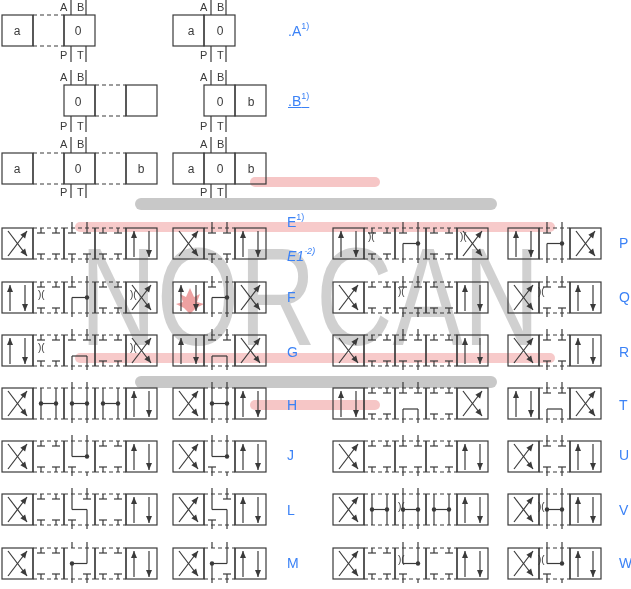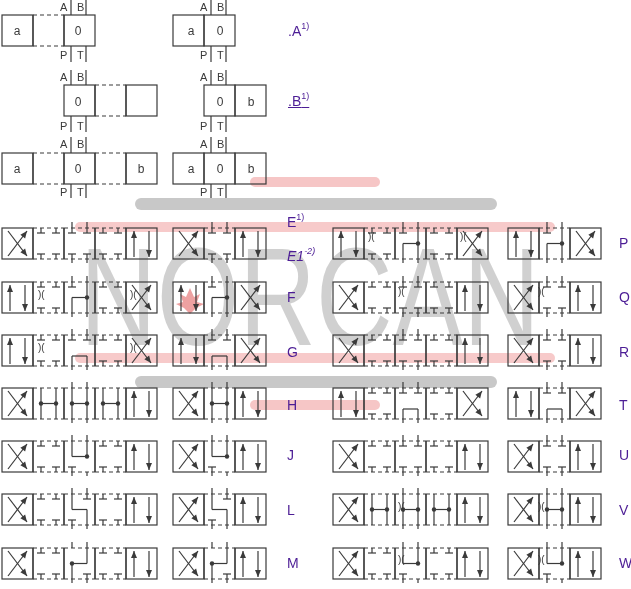--- a/index.html
+++ b/index.html
@@ -1,18 +1,18 @@
 <!DOCTYPE html>
 <html><head>
 <meta charset="utf-8">
 <style>
   html,body{margin:0;padding:0;background:#ffffff;}
   body{width:631px;height:589px;position:relative;overflow:hidden;font-family:"Liberation Sans",sans-serif;color:#3a3a3a;}
   #diagram{position:absolute;left:0;top:0;width:631px;height:589px;}
-  .lbl{position:absolute;font-size:14px;color:#4c1d95;line-height:1;}
+  .lbl{position:absolute;font-size:14px;color:#3b82f6;line-height:1;}
   .lbl sup{font-size:9px;vertical-align:top;position:relative;top:-2px;}
   .port{position:absolute;font-size:11px;color:#3a3a3a;line-height:1;}
   .boxlbl{position:absolute;font-size:12px;color:#3a3a3a;line-height:1;text-align:center;width:20px;}
 </style>
 </head>
 <body>
 
 <div id="diagram">
   <svg id="svg" width="631" height="589" viewBox="0 0 631 589" xmlns="http://www.w3.org/2000/svg">
       <text x="80" y="345" font-family="Liberation Sans, sans-serif" font-size="140" fill="#c8c8c8" fill-opacity="0.85" textLength="460" lengthAdjust="spacingAndGlyphs">NORCAN</text>

